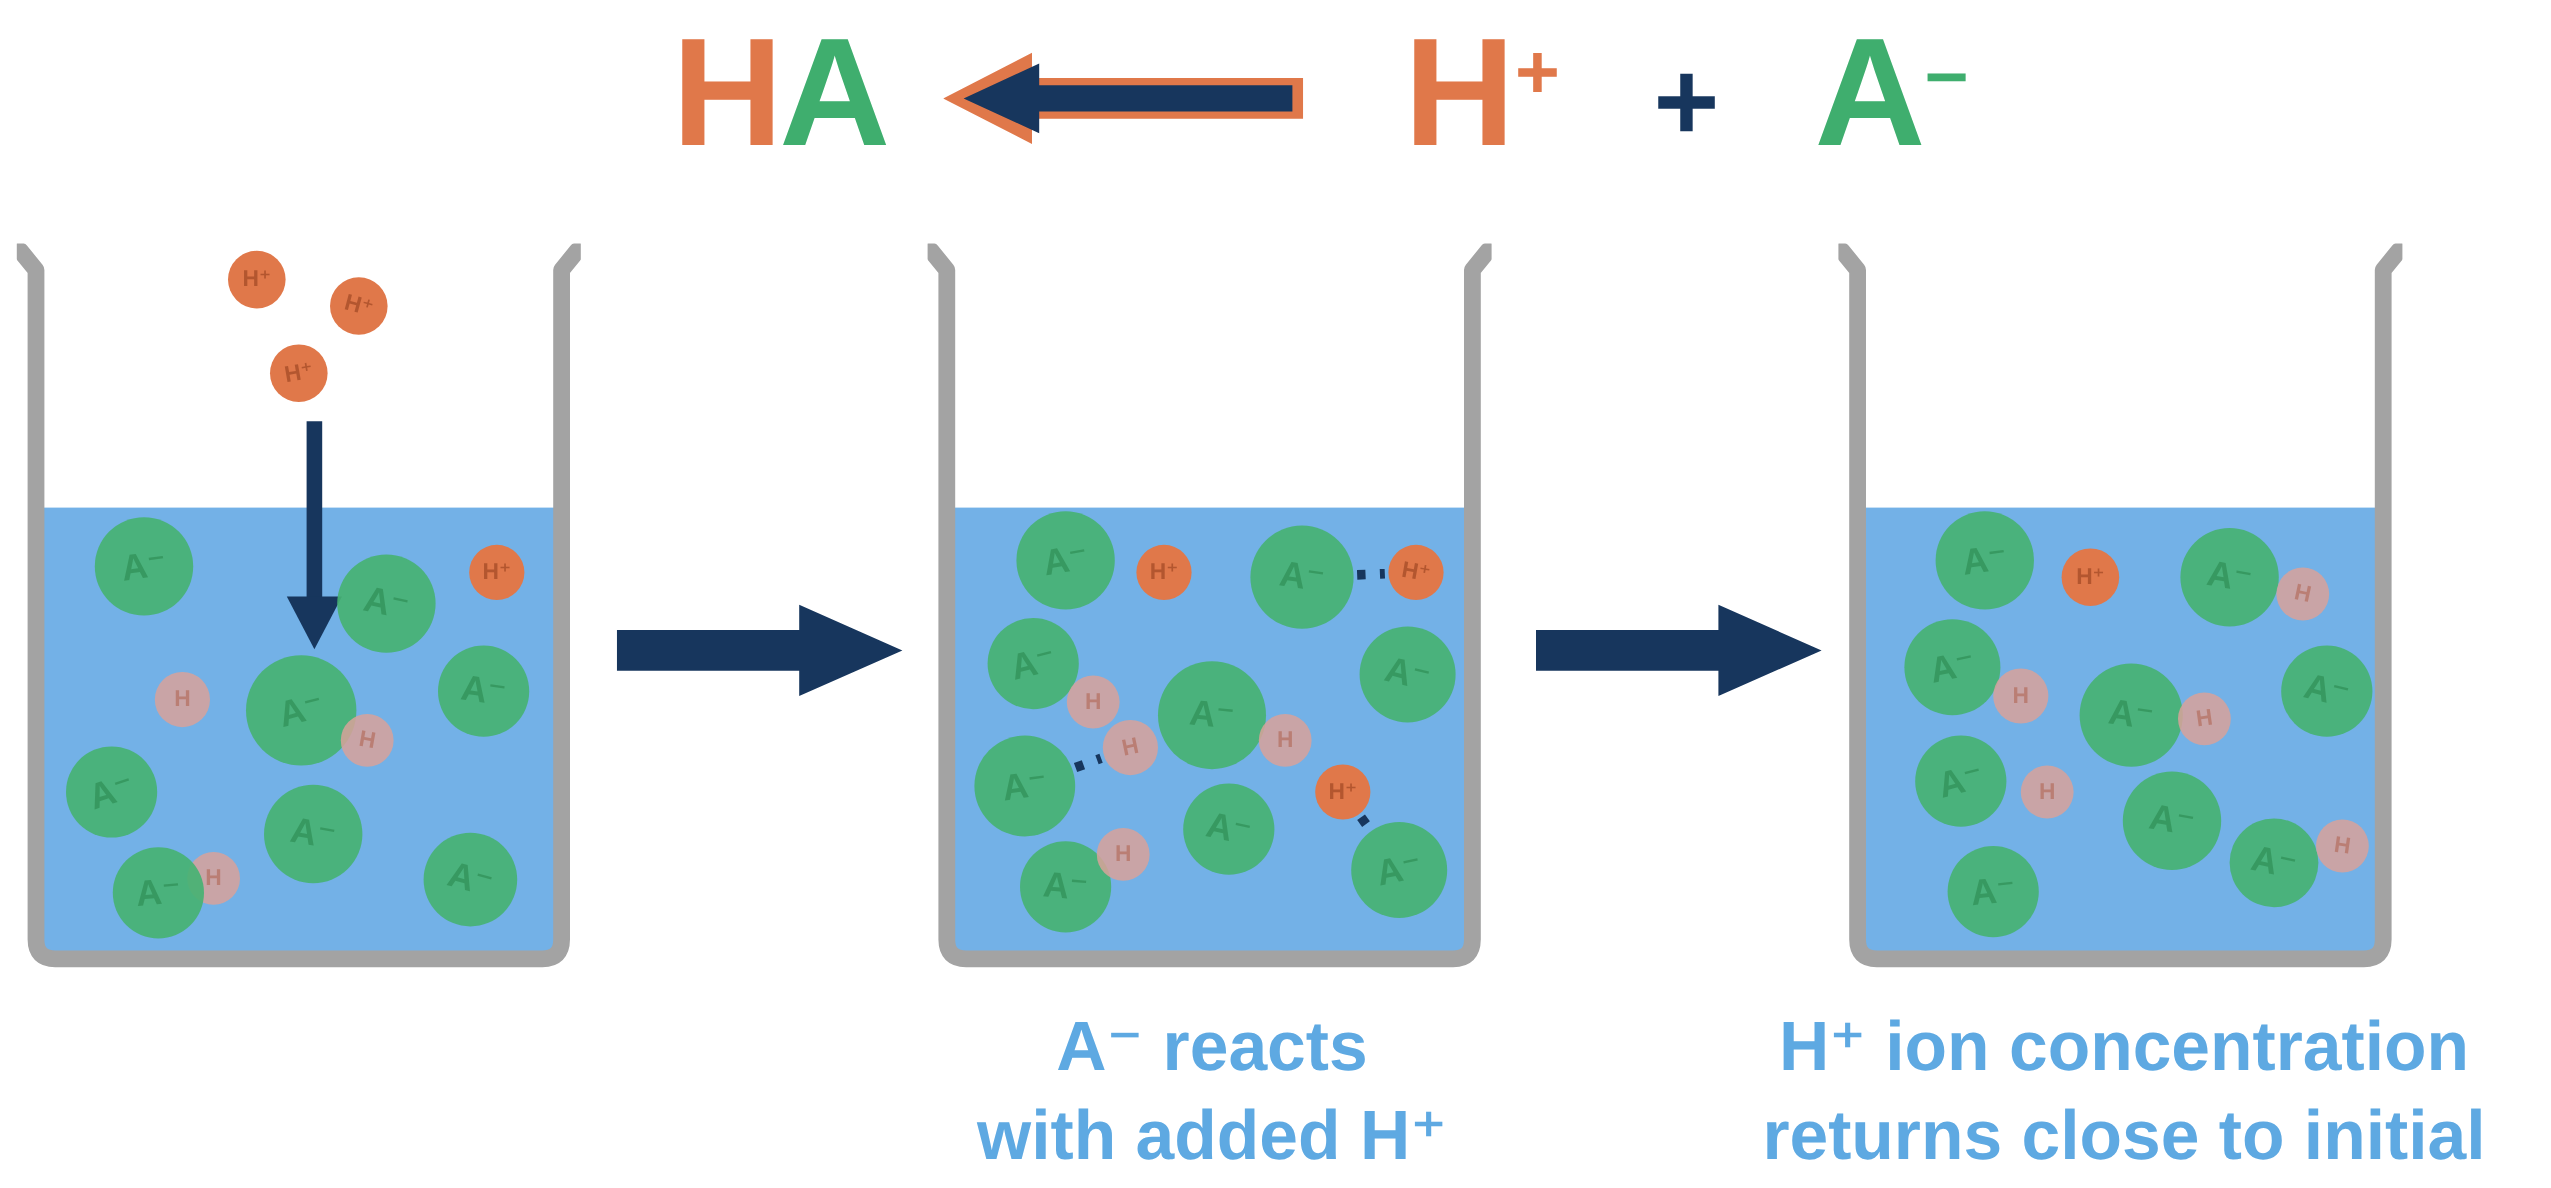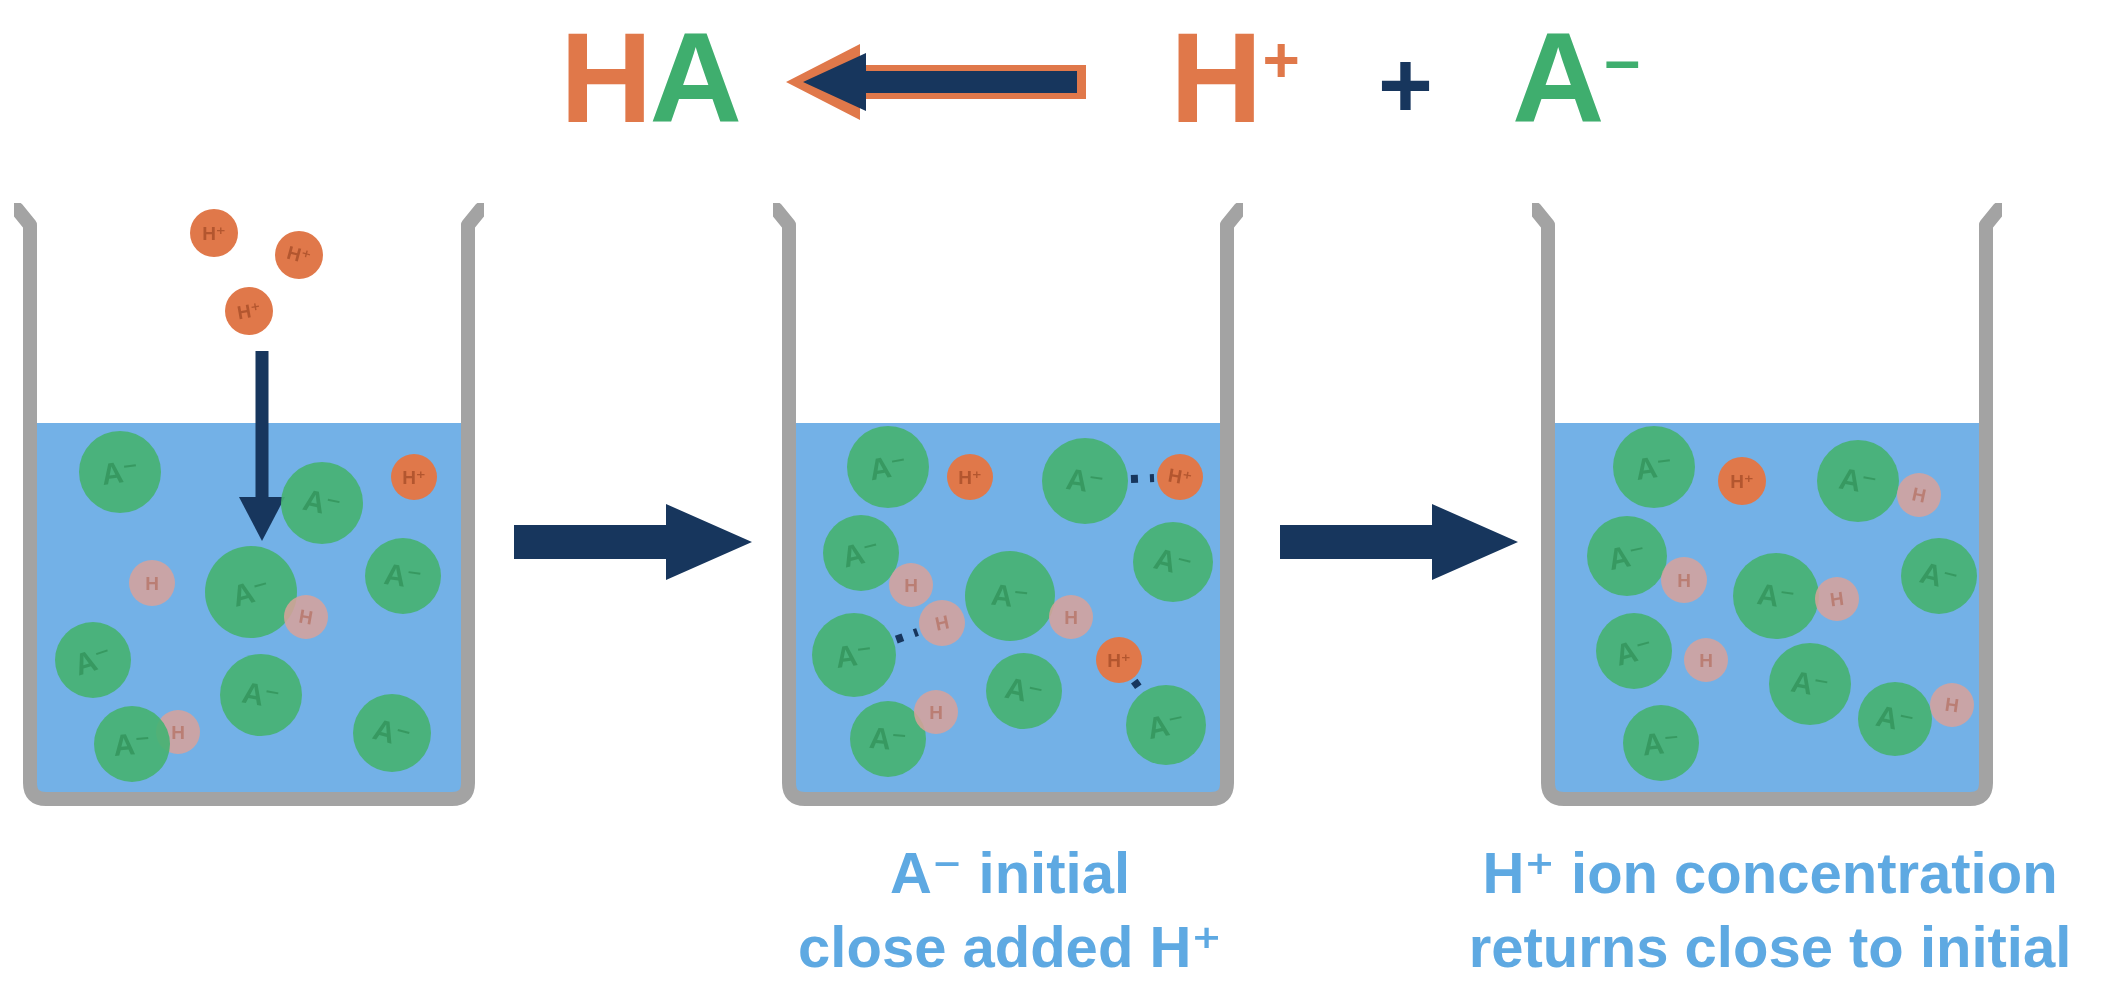--- a/index.html
+++ b/index.html
@@ -258,21 +258,21 @@
         <text x="363" y="516" fill="#2F8F56" fill-opacity="0.7" font-size="30" font-weight="bold" text-anchor="middle" dominant-baseline="central" transform="rotate(12 363 516)">A⁻</text>
       </g>
       <g>
         <circle cx="420" cy="502" r="22" fill="#D8A29A" fill-opacity="0.85"></circle>
         <text x="420" y="502" fill="#B87A6F" fill-opacity="0.9" font-size="19" font-weight="bold" text-anchor="middle" dominant-baseline="central" transform="rotate(8 420 502)">H</text>
       </g>
       <path d="M3 6 L16 22 L16 580 Q16 596 32 596 L438 596 Q454 596 454 580 L454 22 L467 6" fill="none" stroke="var(--beaker_gray)" stroke-width="14" stroke-linejoin="round" stroke-linecap="round"></path>
     </svg>
 
   <div class="caption cap-mid">
-    <div>A⁻ initial</div>
-    <div>close added H⁺</div>
+    <div>A⁻ reacts</div>
+    <div>with added H⁺</div>
   </div>
   <div class="caption cap-right">
     <div>H⁺ ion concentration</div>
     <div>returns close to initial</div>
   </div>
 
 </div>
 
 </body></html>

